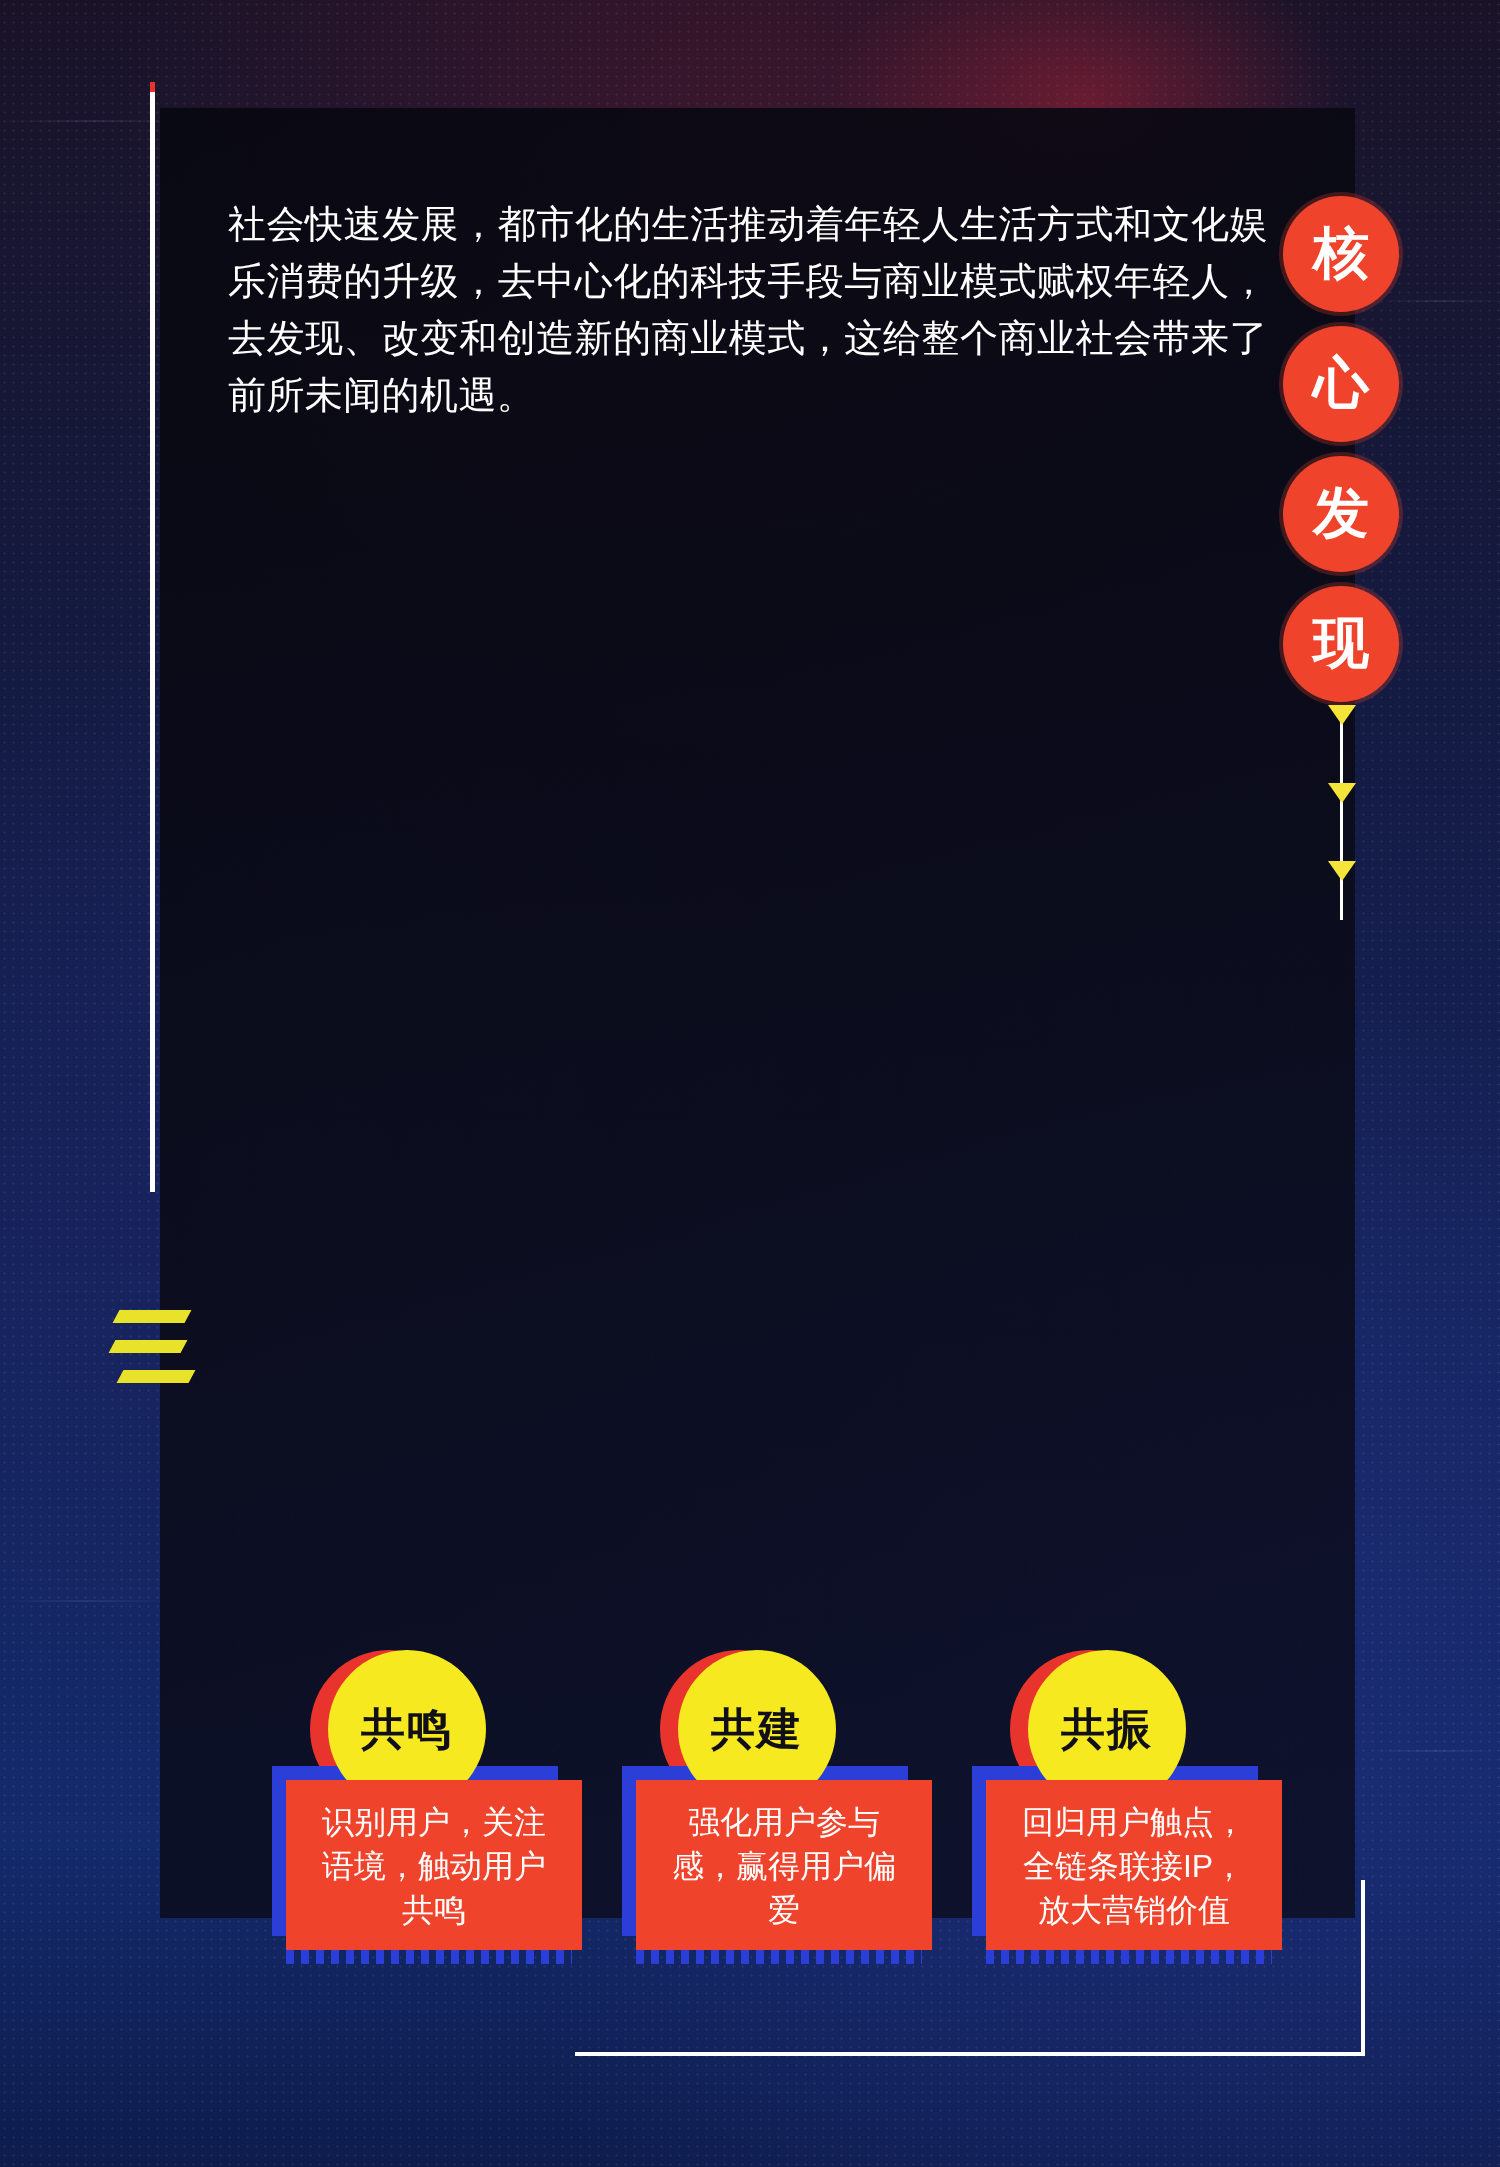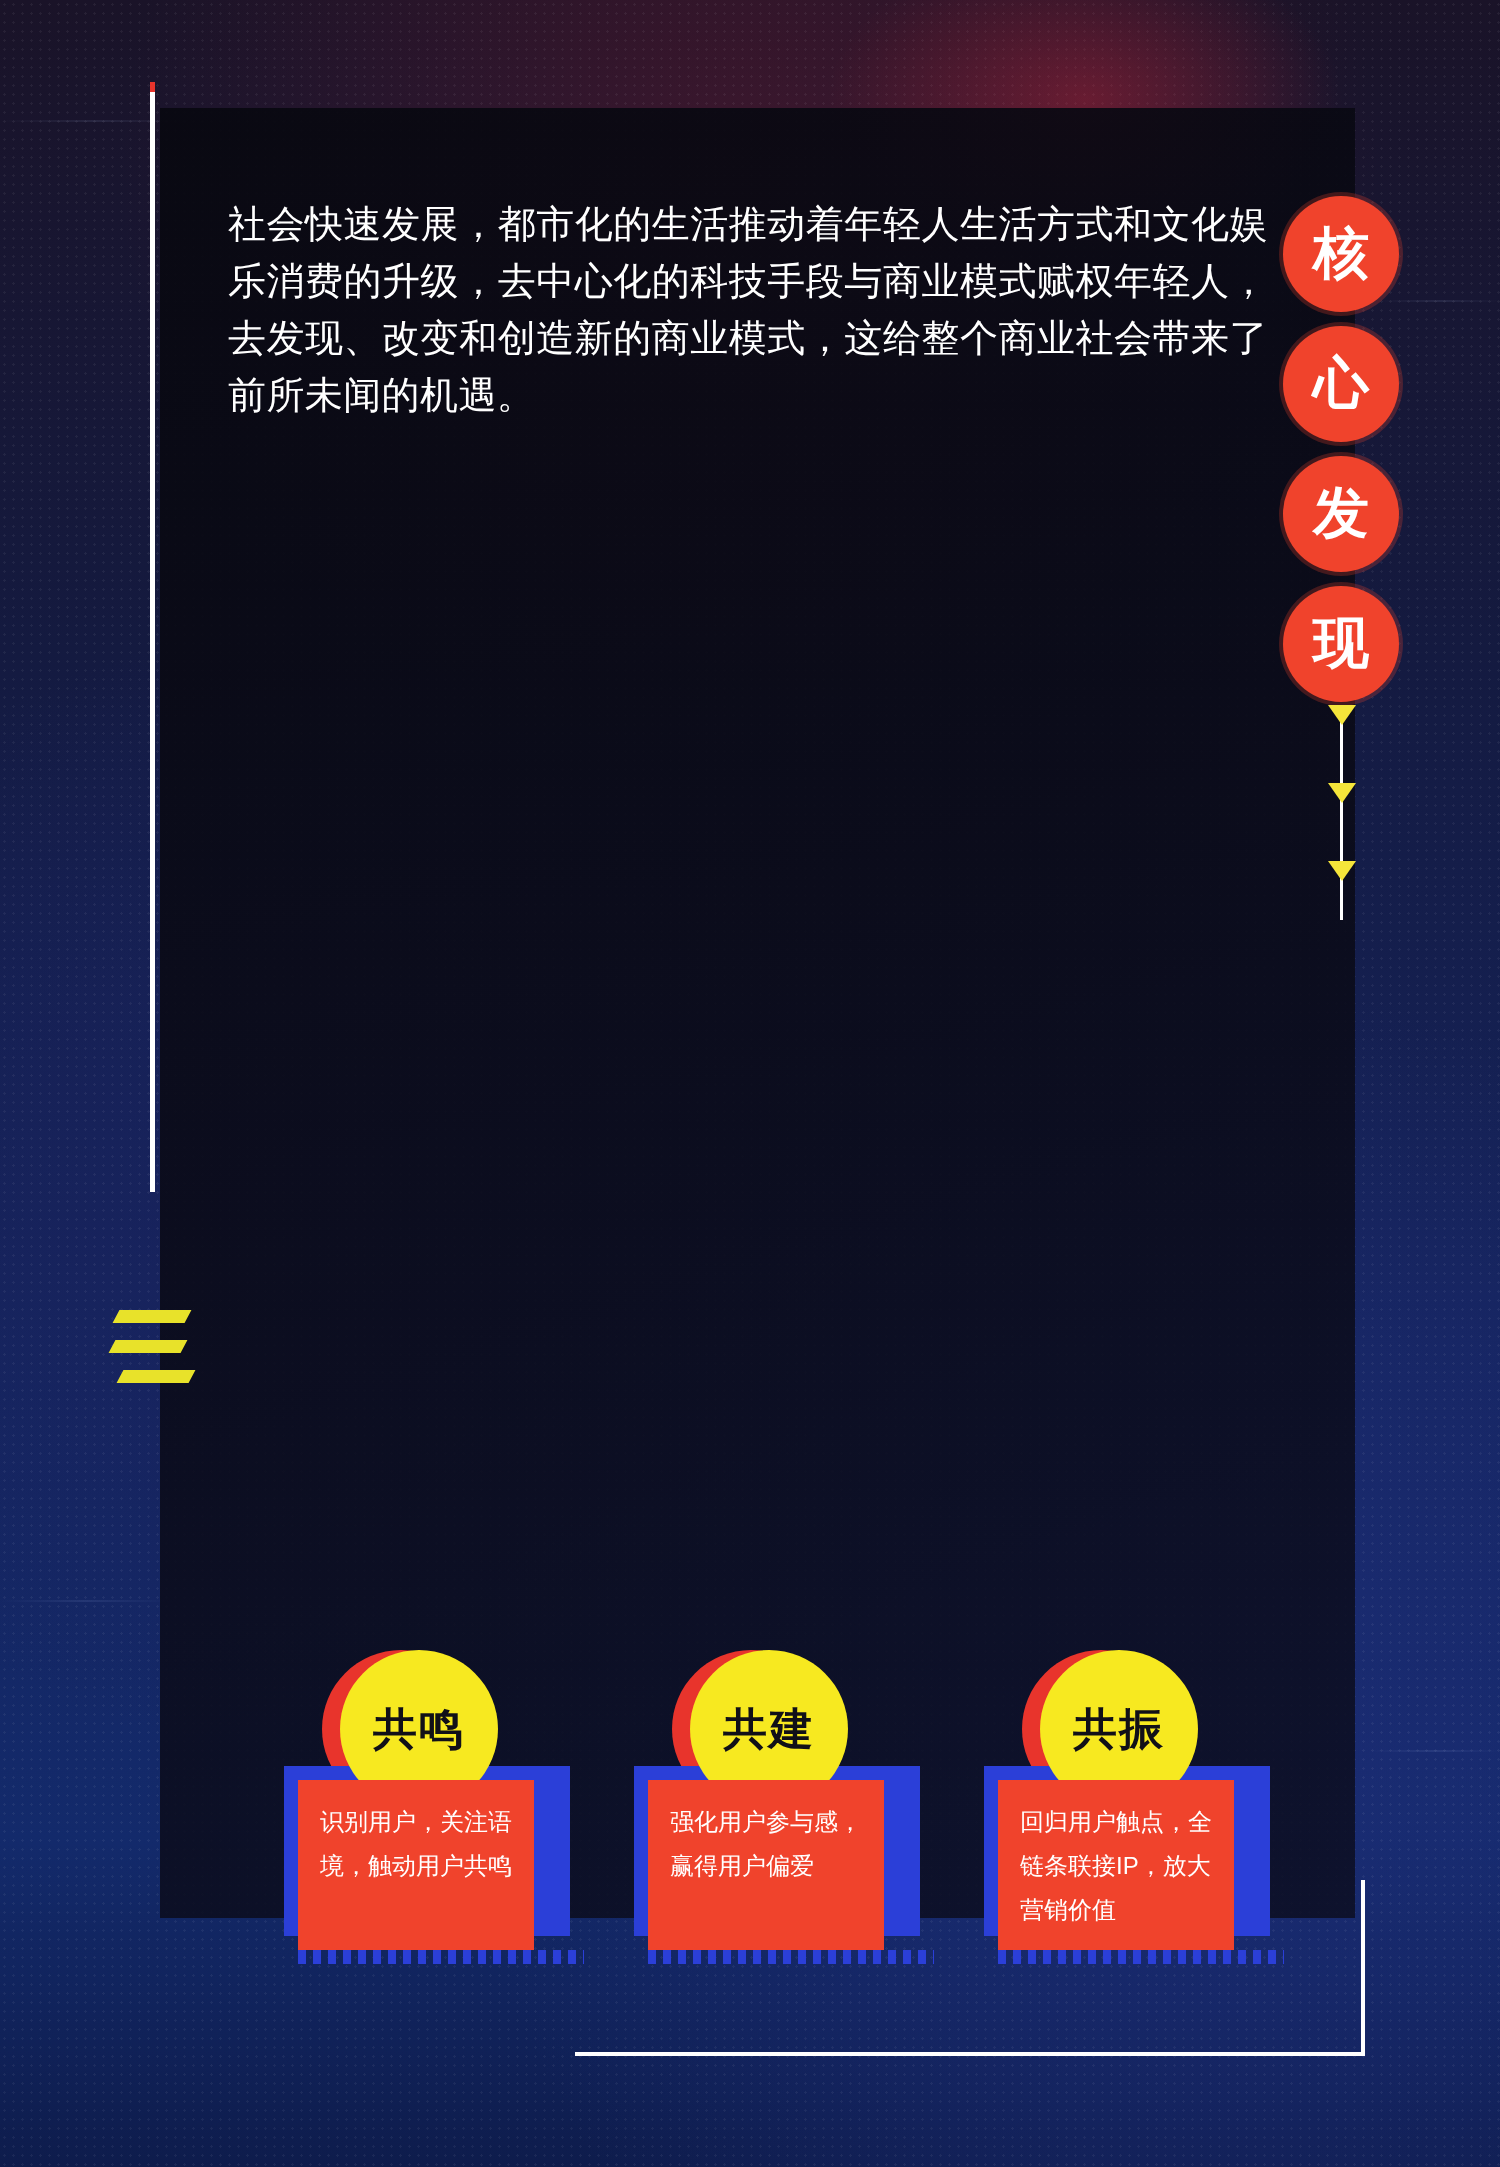--- a/index.html
+++ b/index.html
@@ -158,24 +158,25 @@
     position: absolute;
     width: 72px;
     height: 13px;
     background: #e8e22a;
     transform: skewX(-28deg);
   }
 
   
   .cards {
     position: absolute;
-    left: 284px;
+    left: 272px;
     top: 1650px;
     width: 1010px;
     height: 420px;
+    text-align: center;
   }
   .card {
     position: absolute;
     width: 310px;
   }
   .circle-shadow {
     position: absolute;
     left: 38px;
     top: 0;
     width: 158px;
@@ -204,25 +205,25 @@
     left: 0;
     top: 116px;
     width: 286px;
     height: 170px;
     background: #2b3fd8;
   }
   .box {
     position: absolute;
     left: 14px;
     top: 130px;
-    width: 236px;
+    width: 296px;
     height: 170px;
     background: #f0432c;
     color: #ffffff;
-    font-size: 24px;
+    font-size: 32px;
     line-height: 44px;
     box-sizing: border-box;
     padding: 20px 22px;
   }
   .box-stripes {
     position: absolute;
     left: 14px;
     top: 300px;
     width: 286px;
     height: 14px;

